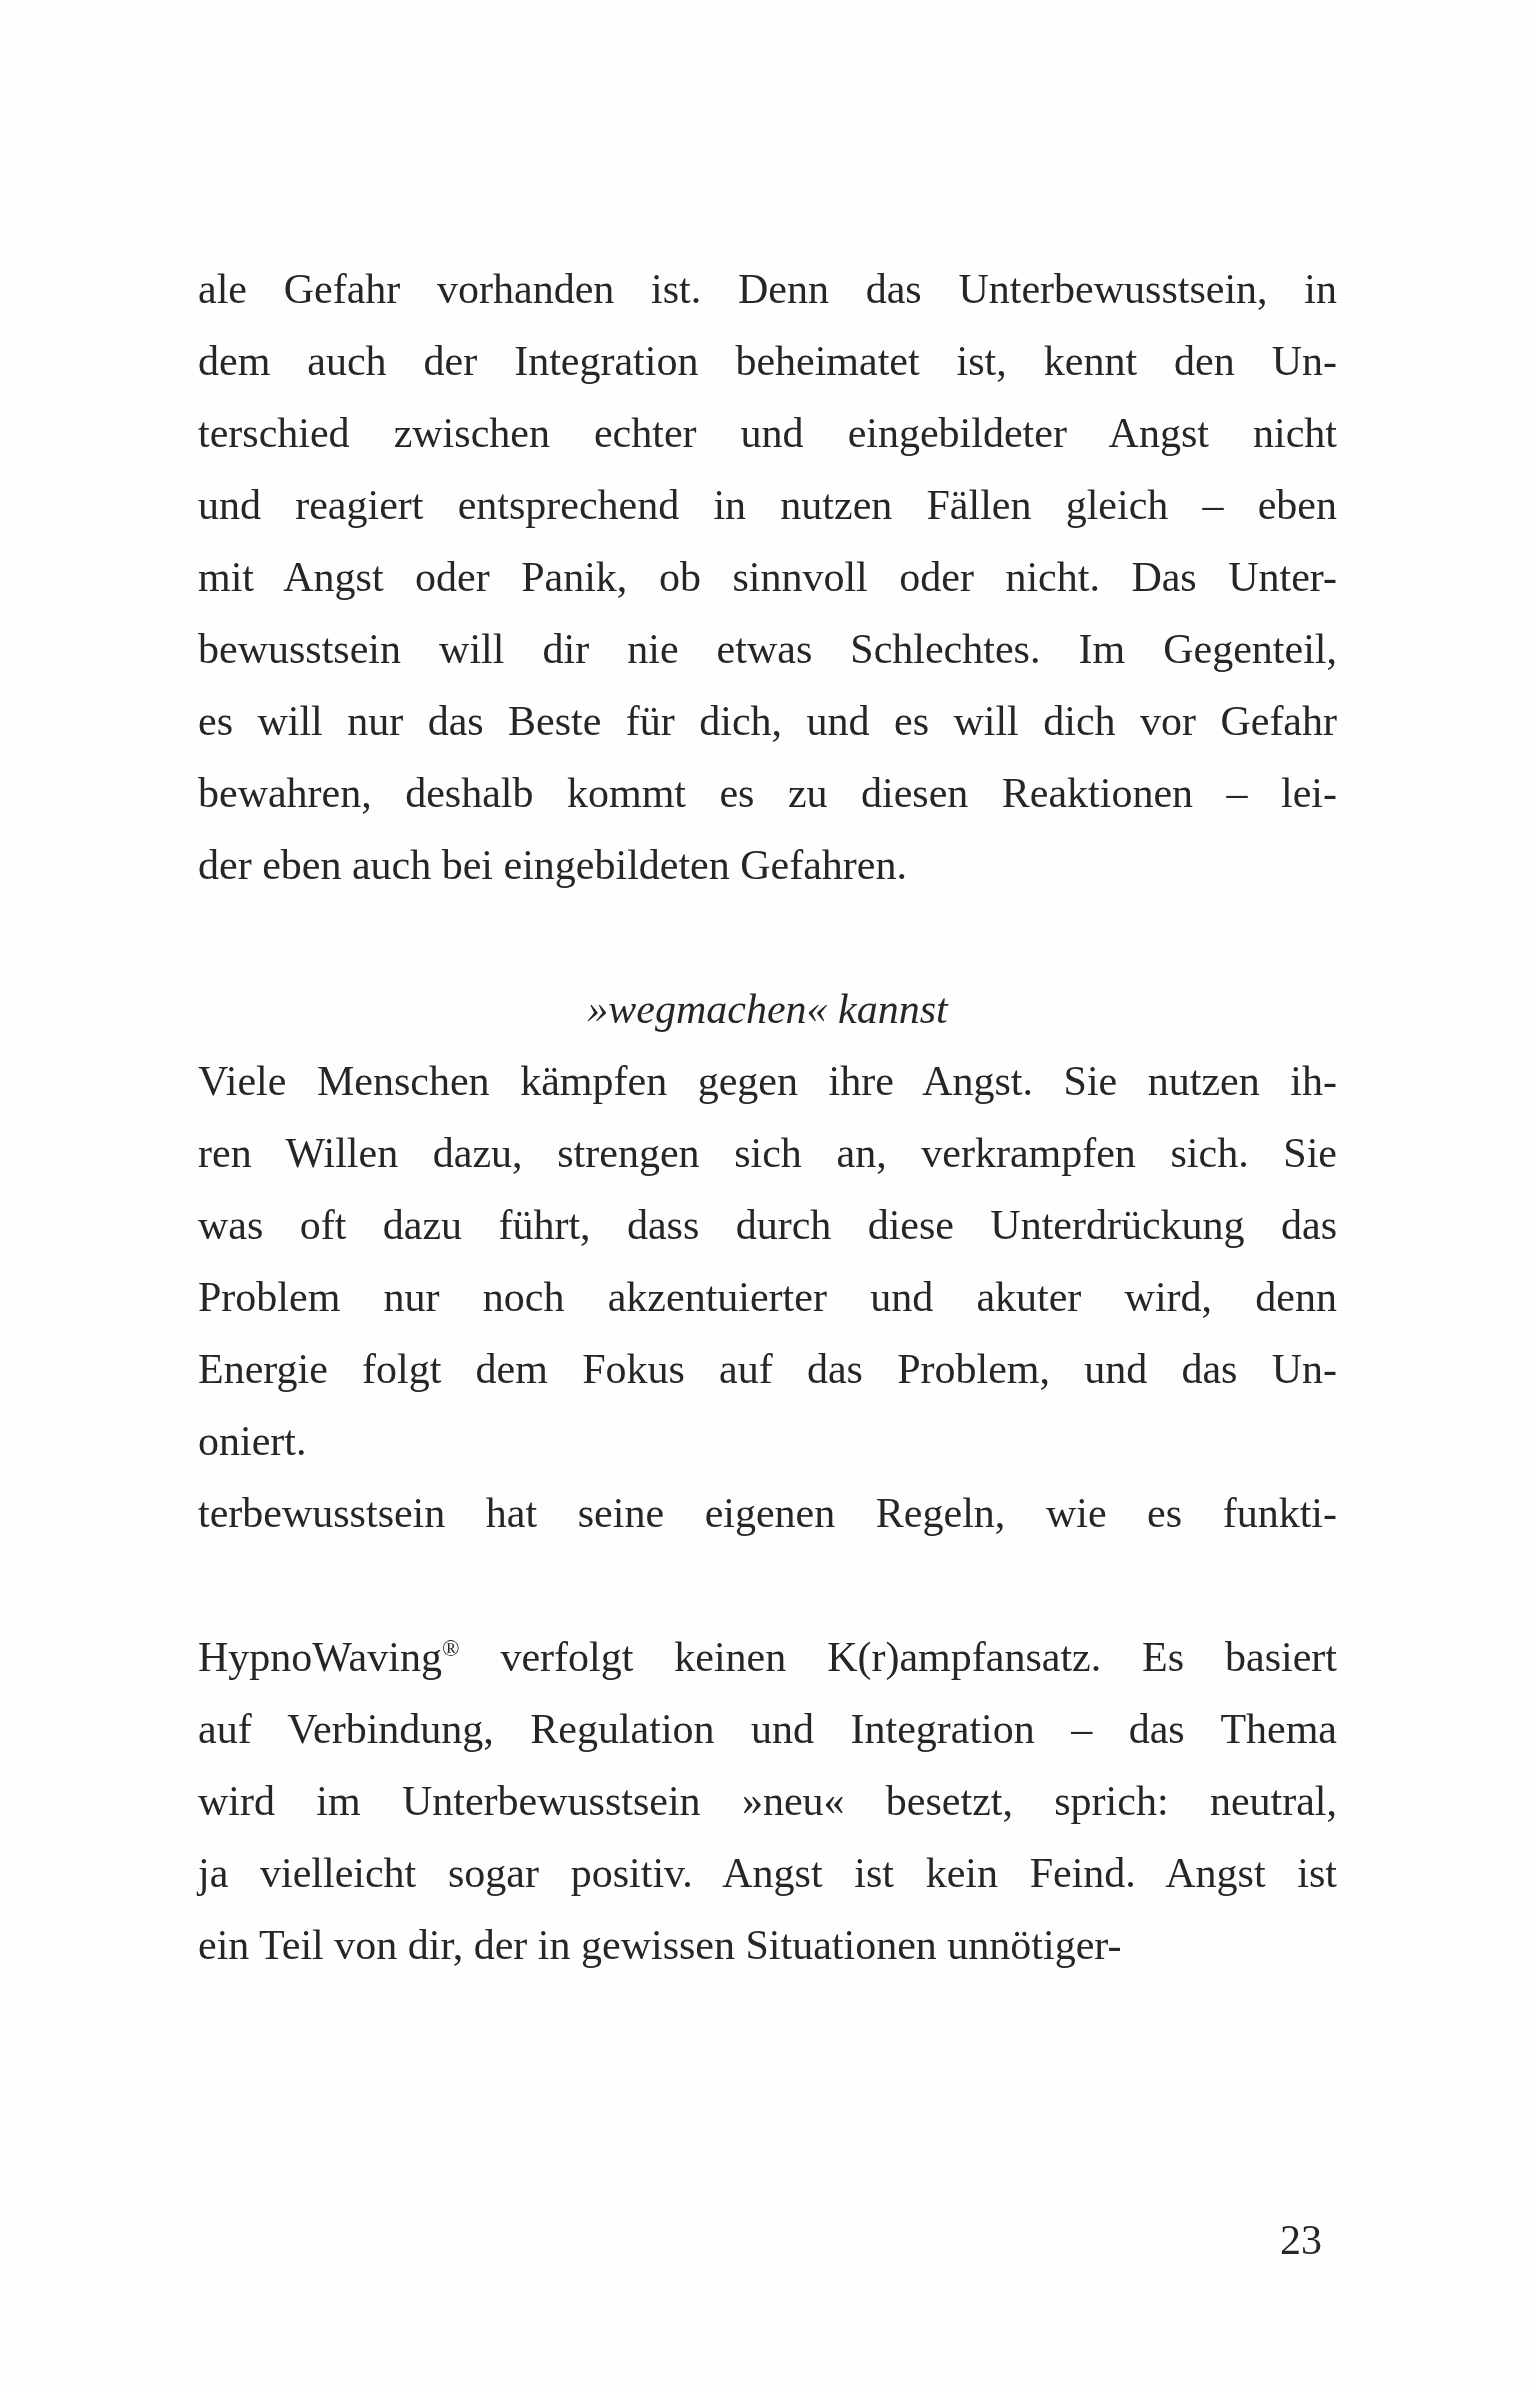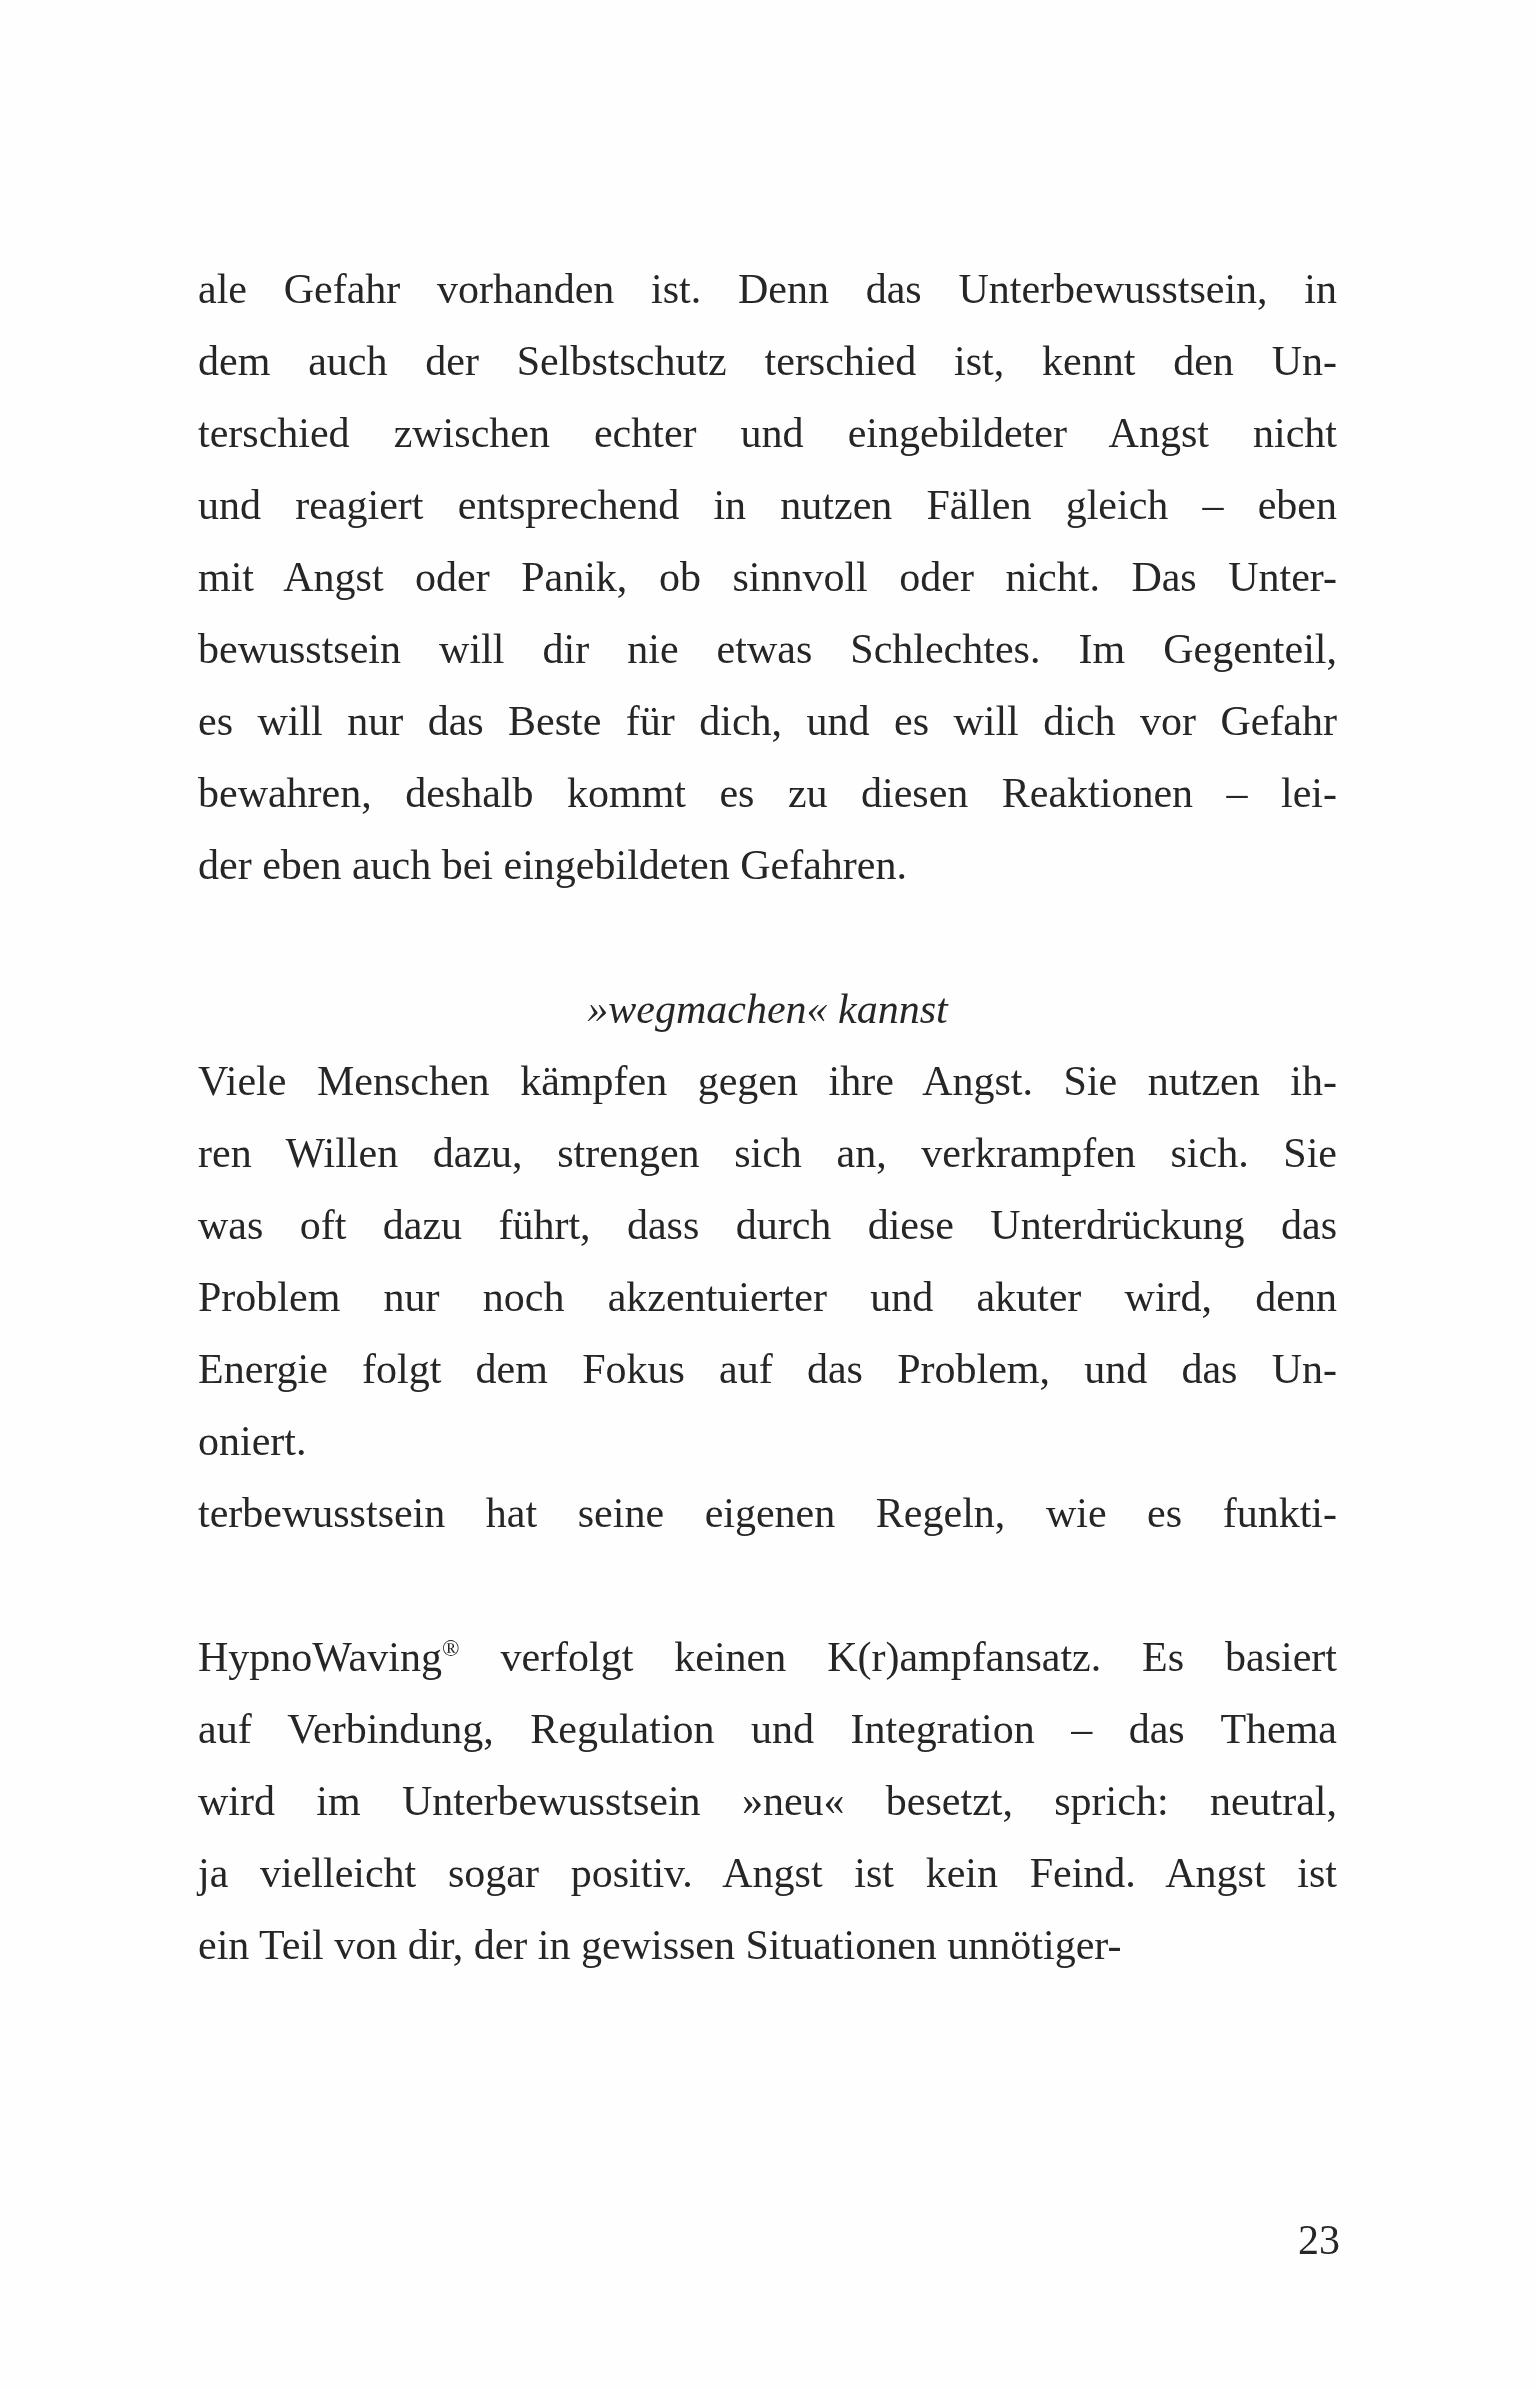--- a/index.html
+++ b/index.html
@@ -49,36 +49,36 @@
   .para-3 { margin-top: 72px; }
   .brand { }
   sup.reg {
     font-size: 0.55em;
     vertical-align: super;
     line-height: 0;
   }
   .page-number {
     position: absolute;
     top: 2204px;
-    right: 196px;
+    right: 214px;
     font-size: 42px;
     line-height: 72px;
     text-align: right;
   }
 </style>
 </head>
 <body>
 
 <div class="page">
 
   <div class="text-block">
 
     <div class="para para-1">
       <div class="line">ale Gefahr vorhanden ist. Denn das Unterbewusstsein, in</div>
-      <div class="line">dem auch der Selbstschutz terschied ist, kennt den Un-</div>
+      <div class="line">dem auch der Integration beheimatet ist, kennt den Un-</div>
       <div class="line">terschied zwischen echter und eingebildeter Angst nicht</div>
       <div class="line">und reagiert entsprechend in nutzen Fällen gleich – eben</div>
       <div class="line">mit Angst oder Panik, ob sinnvoll oder nicht. Das Unter-</div>
       <div class="line">bewusstsein will dir nie etwas Schlechtes. Im Gegenteil,</div>
       <div class="line">es will nur das Beste für dich, und es will dich vor Gefahr</div>
       <div class="line">bewahren, deshalb kommt es zu diesen Reaktionen – lei-</div>
       <div class="line last">der eben auch bei eingebildeten Gefahren.</div>
     </div>
 
     <div class="heading">

